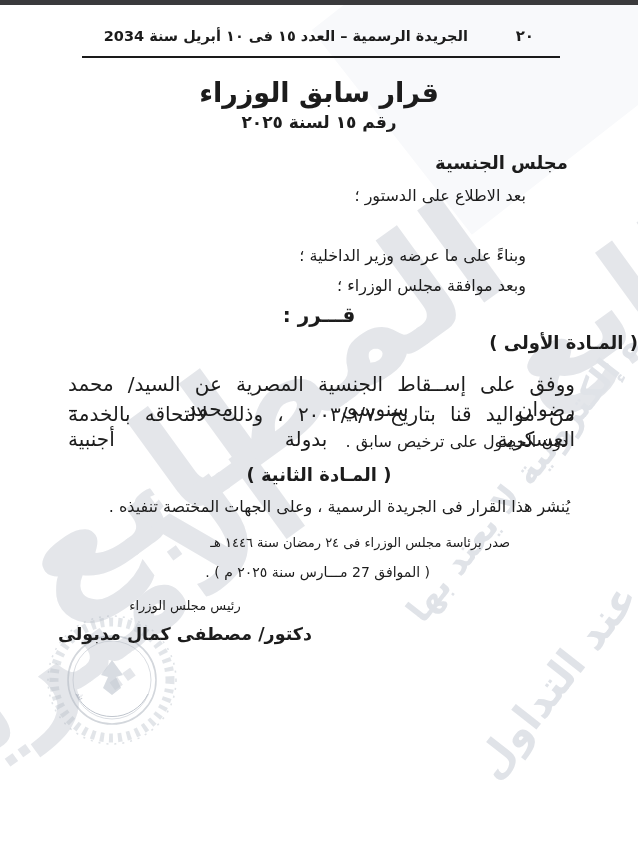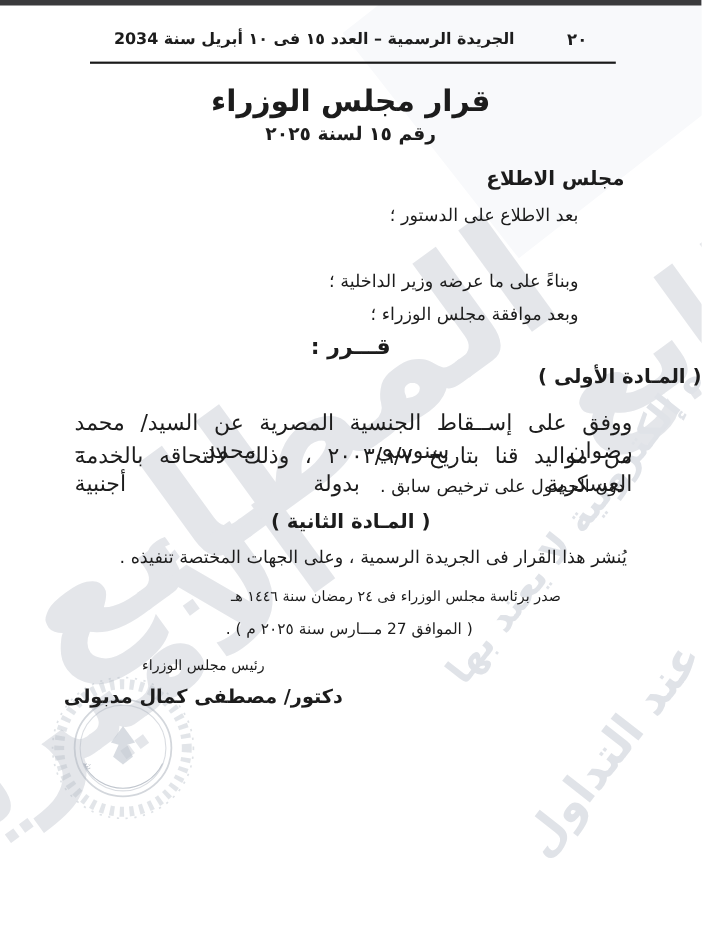--- a/index.html
+++ b/index.html
@@ -61,24 +61,24 @@
   <div class="wm wm-big-a">المطابع</div>
   <div class="wm wm-big-b">الأميرية</div>
   <div class="wm wm-big-c">المطابع</div>
   <div class="wm wm-script-a">صورة إلكترونية لا يعتد بها</div>
   <div class="wm wm-script-b">عند التداول</div>
 
   <div class="txt hdr-issue">الجريدة الرسمية – العدد ١٥ فى ١٠ أبريل سنة 2034</div>
   <div class="txt hdr-num">٢٠</div>
   <div class="hdr-rule"></div>
 
-  <div class="txt center bold title">قرار مجلس الوزراء</div>
+  <div class="txt center bold title">قرار سابق الوزراء</div>
   <div class="txt center bold subtitle">رقم ١٥ لسنة ٢٠٢٥</div>
 
-  <div class="txt bold authority">مجلس الاطلاع</div>
+  <div class="txt bold authority">مجلس الجنسية</div>
   <div class="txt pre pre-1">بعد الاطلاع على الدستور ؛</div>
   <div class="txt pre pre-3">وبناءً على ما عرضه وزير الداخلية ؛</div>
   <div class="txt pre pre-4">وبعد موافقة مجلس الوزراء ؛</div>
 
   <div class="txt center bold decided">قـــرر :</div>
 
   <div class="txt center bold art-head-1">( المـادة الأولى )</div>
   <div class="txt a1-line a1-l1">ووفق على إســقاط الجنسية المصرية عن السيد/ محمد رضوان سنوسي محمد –</div>
   <div class="txt a1-line a1-l2">من مواليد قنا بتاريخ ٢٠٠٣/٩/٧ ، وذلك لالتحاقه بالخدمة العسكرية بدولة أجنبية</div>
   <div class="txt a1-l3">دون الحصول على ترخيص سابق .</div>

